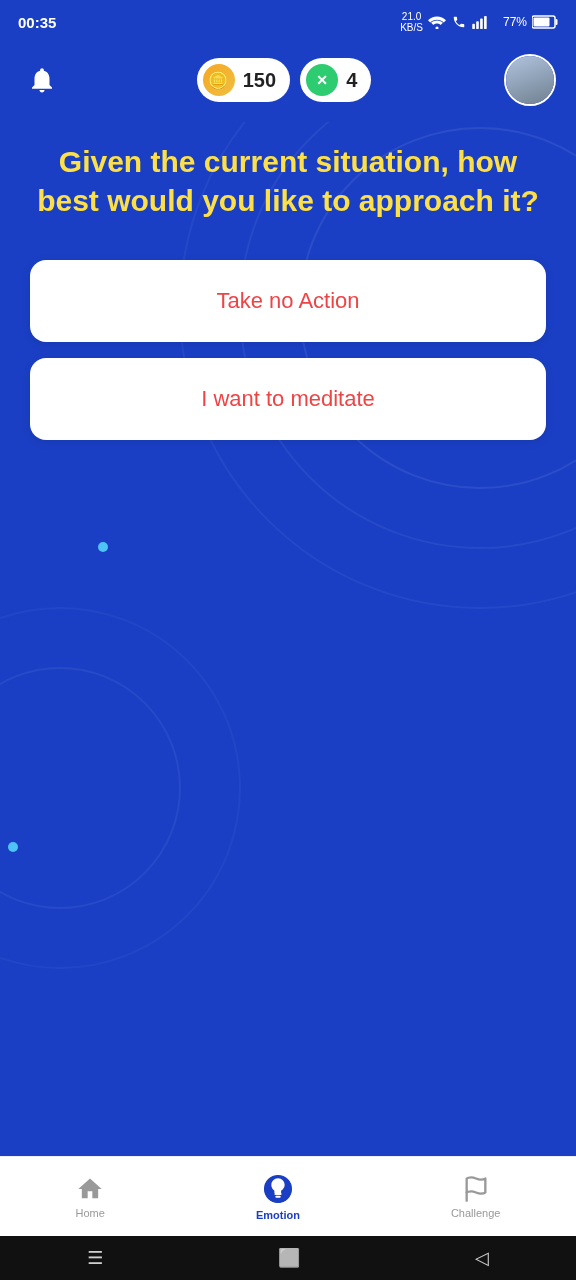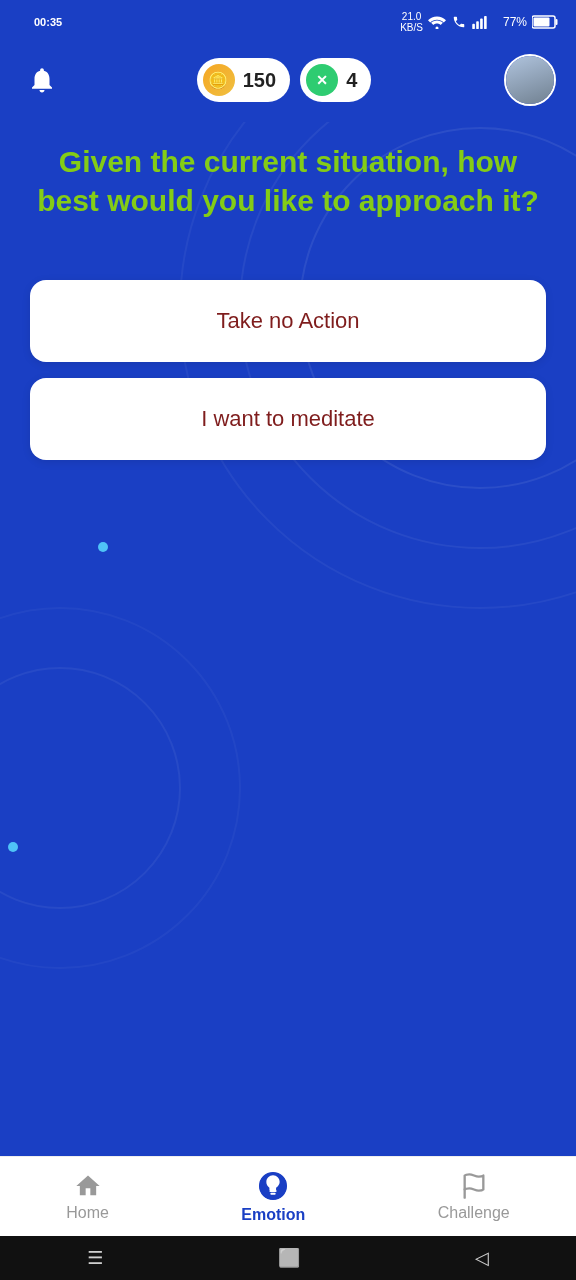--- a/index.html
+++ b/index.html
@@ -19,23 +19,22 @@
       height: 44px;
       display: flex;
       align-items: center;
       justify-content: space-between;
       padding: 0 18px;
       position: relative;
       z-index: 10;
     }
     .status-time {
       color: white;
-      font-size: 11px;
+      font-size: 15px;
       font-weight: 600;
-      margin-left: 16px;
     }
     .status-icons {
       display: flex;
       align-items: center;
       gap: 5px;
       color: white;
       font-size: 12px;
     }
     .status-icons svg {
       fill: white;
@@ -143,47 +142,47 @@
       position: absolute;
       top: 0;
       left: 0;
       width: 100%;
       height: 100%;
       pointer-events: none;
       z-index: 0;
     }
 
     .question-text {
-      color: #84cc16;
+      color: #fde047;
       font-size: 30px;
       font-weight: 800;
       text-align: center;
       line-height: 1.3;
       position: relative;
       z-index: 1;
-      margin-bottom: 60px;
+      margin-bottom: 40px;
     }
 
     .options-container {
       display: flex;
       flex-direction: column;
       gap: 16px;
       position: relative;
       z-index: 1;
       padding-bottom: 20px;
     }
 
     .option-button {
       background: white;
       border: none;
       border-radius: 16px;
       padding: 28px 20px;
       font-size: 22px;
       font-weight: 500;
-      color: #7f1d1d;
+      color: #ef4444;
       cursor: pointer;
       text-align: center;
       width: 100%;
       box-shadow: 0 2px 8px rgba(0,0,0,0.1);
     }
 
     
     .dot-accent {
       width: 10px;
       height: 10px;
@@ -208,21 +207,21 @@
     }
     .nav-item {
       display: flex;
       flex-direction: column;
       align-items: center;
       gap: 4px;
       padding: 8px 16px;
       cursor: pointer;
     }
     .nav-label {
-      font-size: 16px;
+      font-size: 11px;
       color: #999;
     }
     .nav-label.active {
       color: #1a3fc4;
       font-weight: 700;
     }
 
     
     .android-nav {
       position: absolute;

